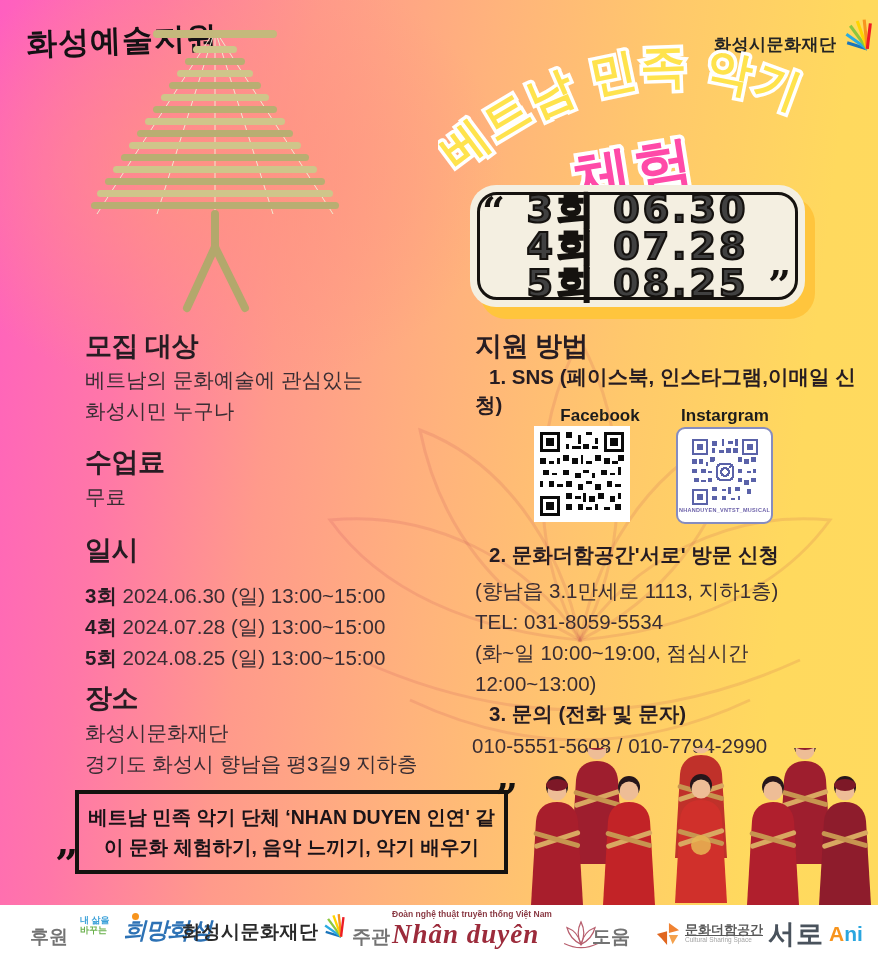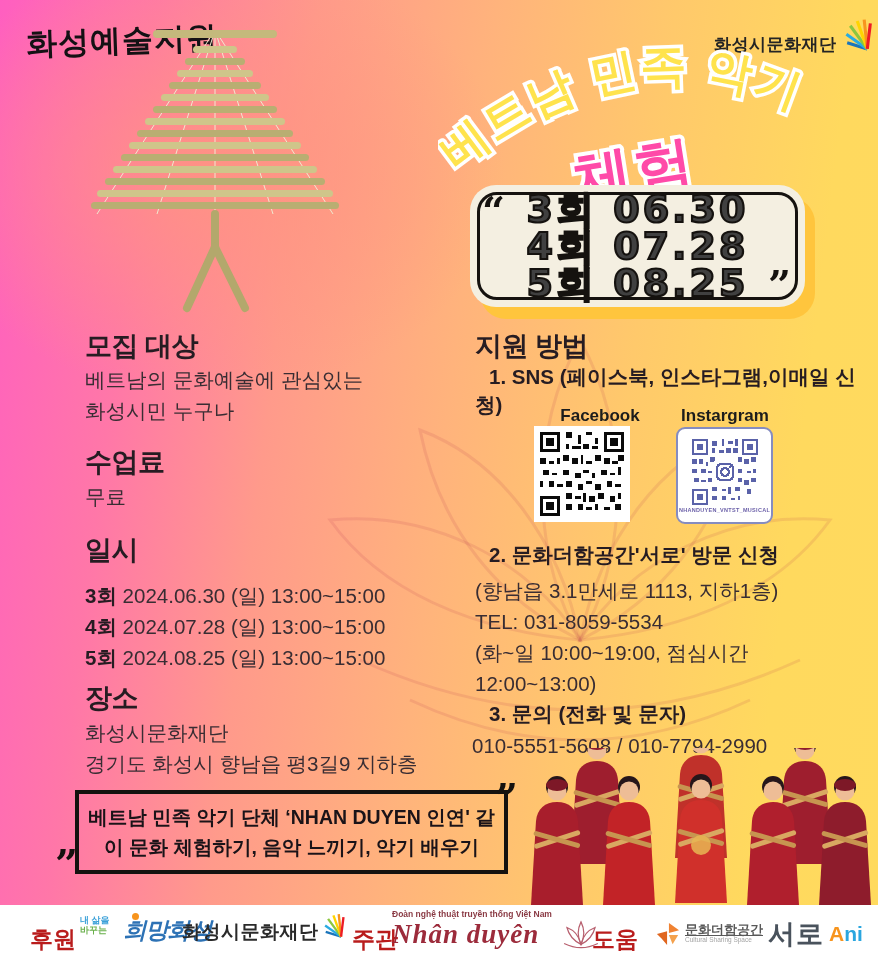--- a/index.html
+++ b/index.html
@@ -39,21 +39,21 @@
   .qr-ig{width:93px;height:93px;background:#fff;border:2px solid #858cc0;border-radius:9px;
          display:flex;flex-direction:column;align-items:center;justify-content:center;gap:2px;}
   .qr-caption{font-size:5.5px;color:#6a5fa8;letter-spacing:.3px;font-weight:700;}
   
   .quote-box{width:425px;height:76px;border:4px solid #15120f;display:flex;flex-direction:column;
              align-items:center;justify-content:center;gap:3px;}
   .quote-box div{font-size:19.5px;font-weight:800;color:#1a1318;white-space:nowrap;}
   .quote-box .q-mark{position:absolute;}
   
   .footer{left:0;top:905px;width:878px;height:55px;background:#ffffff;}
-  .f-label{font-size:23px;font-weight:800;color:#b91c1c;}
+  .f-label{font-size:19px;font-weight:800;color:#737373;}
   .hope-col{display:flex;flex-direction:column;line-height:10px;}
   .hope-col span{font-size:9px;font-weight:800;}
   .hope-name{font-size:23px;font-weight:900;font-style:italic;color:#2d72b5;letter-spacing:-1px;}
   .hope-accent{position:absolute;width:7px;height:7px;border-radius:50%;background:#f7941d;}
   .f-found{font-size:19px;font-weight:800;color:#2a2a2a;letter-spacing:.5px;}
   .org-sub{font-size:8.5px;font-weight:700;color:#8a3a44;}
   .org-name{font-family:"Liberation Serif",serif;font-size:27px;font-weight:700;font-style:italic;color:#9c2b3b;letter-spacing:1px;}
   .seoro-top{font-size:13px;font-weight:800;color:#595959;line-height:12px;text-decoration:underline;}
   .seoro-sub{font-size:6.5px;color:#a3a3a3;line-height:8px;}
   .seoro-main{font-size:27px;font-weight:900;color:#49525c;letter-spacing:1px;}

